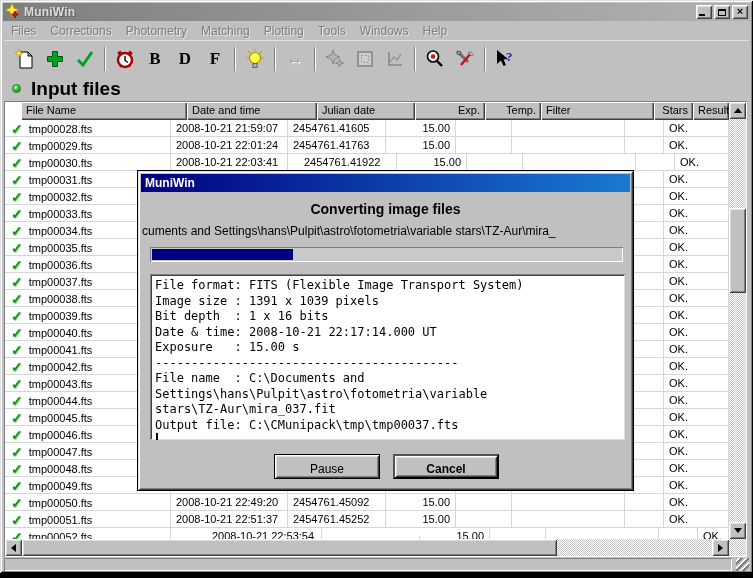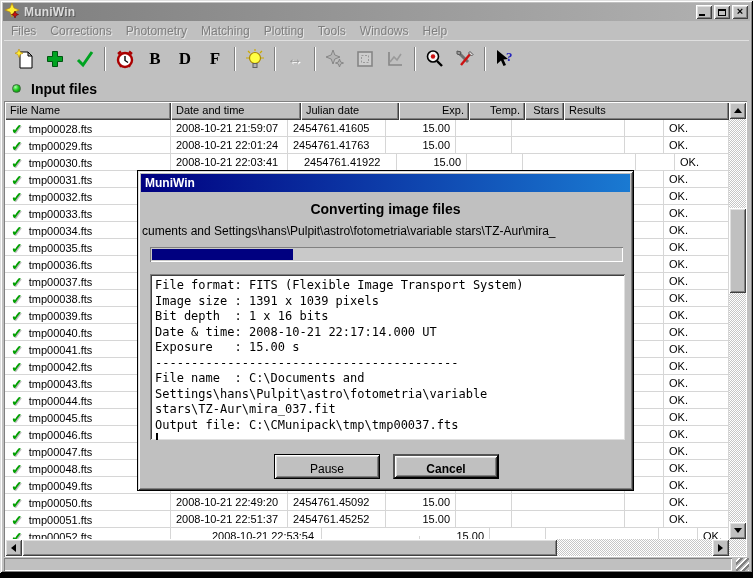--- a/index.html
+++ b/index.html
@@ -37,26 +37,26 @@
   .tsep { width:2px; height:24px; margin:0 4px;
           border-left:1px solid #808080; border-right:1px solid #fff; }
   .tletter { font-family:"Liberation Serif", serif; font-weight:bold; font-size:17px; }
   .disabled-glyph { color:#9b9b9b; text-shadow:1px 1px 0 #fff; font-weight:bold; font-size:16px; }
 
   .band { position:absolute; left:4px; top:77px; right:4px; height:23px;
           display:flex; align-items:center; }
   .led { width:9px; height:9px; border-radius:50%; margin:0 10px 0 8px;
          background:radial-gradient(circle at 35% 30%, #aaffaa 0%, #22cc22 45%, #007700 100%);
          border:1px solid #3a6b3a; }
-  .band-label { font-weight:bold; font-size:14px; }
+  .band-label { font-weight:bold; font-size:19px; }
 
   
   .table-wrap { position:absolute; left:4px; top:101px; width:743px; height:456px; background:#fff;
                 box-shadow: inset 1px 1px 0 #808080, inset -1px -1px 0 #fff; }
-  .thead { position:absolute; left:1px; top:1px; right:18px; height:18px; display:flex; background:#c0c0c0; }
+  .thead { position:absolute; left:17px; top:1px; right:18px; height:18px; display:flex; background:#c0c0c0; }
   .th { height:18px; padding:2px 5px 0 5px; font-size:11px; overflow:hidden; white-space:nowrap;
         box-shadow: inset 1px 1px 0 #fff, inset -1px -1px 0 #404040, inset -2px -2px 0 #808080; }
   .tbody { position:absolute; left:1px; top:19px; right:18px; bottom:18px; overflow:hidden; background:#fff; }
   .tr { display:flex; height:17px; border-bottom:1px solid #d6d6d6; }
   .td { height:17px; padding:2px 5px 0 5px; font-size:11px; white-space:nowrap; overflow:hidden;
         border-right:1px solid #d6d6d6; }
   .td.file { display:flex; align-items:center; padding-top:0; }
   .check { color:#00a000; font-weight:bold; font-size:14px; line-height:1; margin:0 6px 0 1px;
            text-shadow:1px 1px 0 #bdbdbd; }
 
@@ -257,20 +257,21 @@
       <span class="band-label">Input files</span>
     </div>
 
     <div class="table-wrap">
       <div class="thead" id="thead">
           <div class="th" style="width: 166px; text-align: left;">File Name</div>
           <div class="th" style="width: 130px; text-align: left;">Date and time</div>
           <div class="th" style="width: 98px; text-align: left;">Julian date</div>
           <div class="th" style="width: 70px; text-align: right;">Exp.</div>
           <div class="th" style="width: 56px; text-align: right;">Temp.</div>
+          <div class="th" style="width: 113px; text-align: left;">Filter</div>
           <div class="th" style="width: 39px; text-align: right;">Stars</div>
           <div class="th" style="flex: 1 1 0%; text-align: left;">Results</div>
         </div>
       <div class="tbody" id="tbody">
           <div class="tr">
             <div class="td file" style="width: 166px; text-align: left;">
               <span class="check">✓</span>
               <span>tmp00028.fts</span>
             </div>
             <div class="td" style="width: 117px; text-align: left;">2008-10-21 21:59:07</div>

